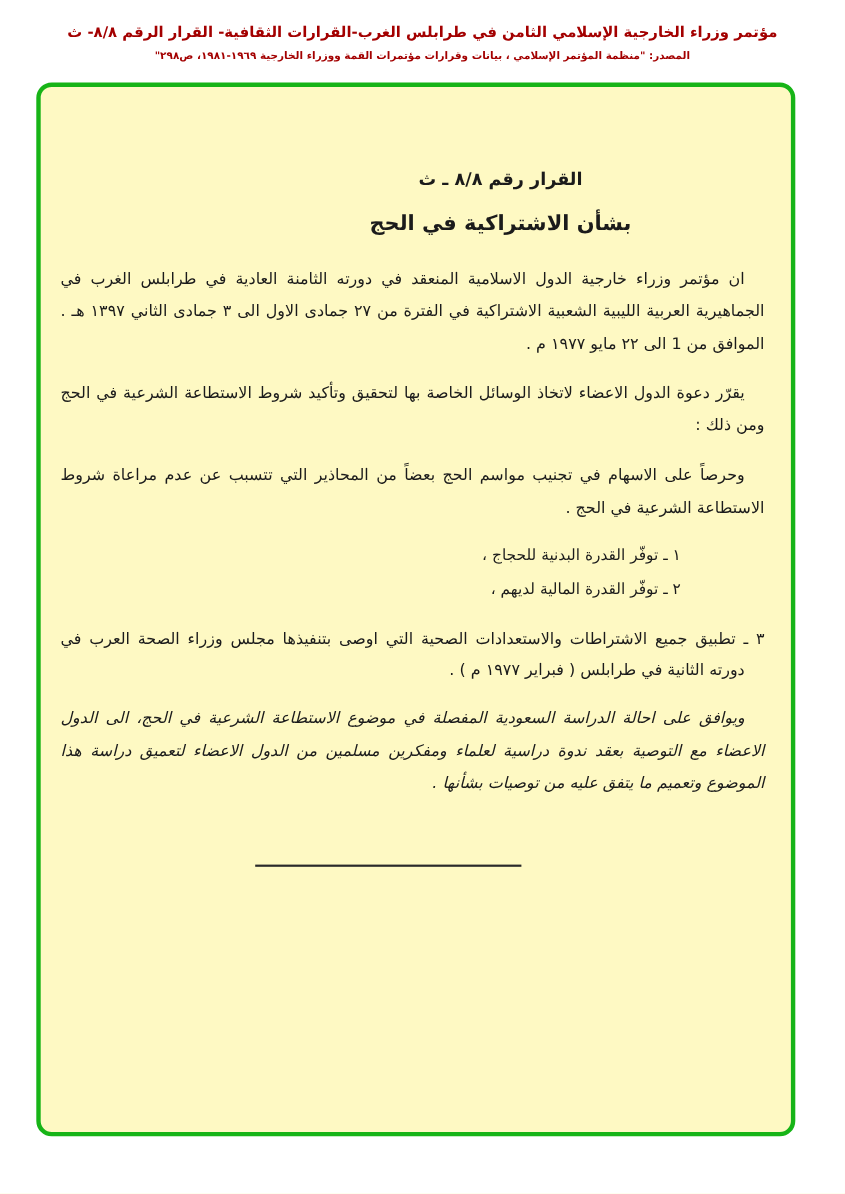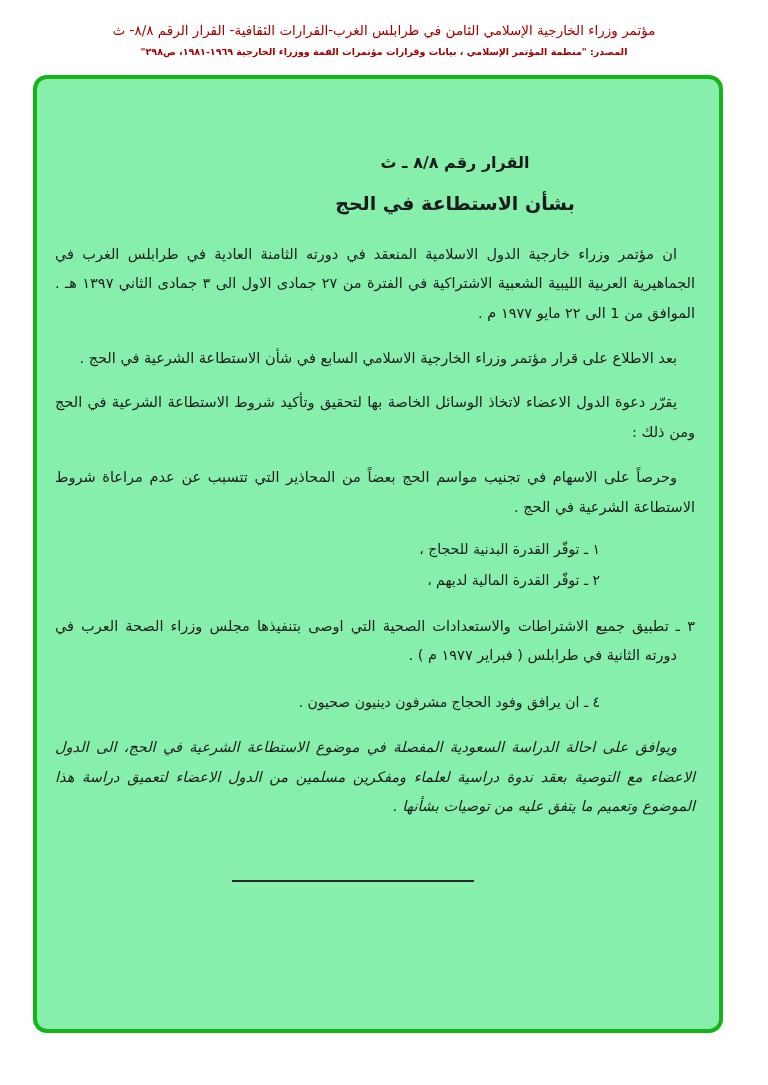--- a/index.html
+++ b/index.html
@@ -20,37 +20,37 @@
     font-family: "DejaVu Sans", sans-serif;
     color: var(--text_black);
     overflow: hidden;
   }
   .doc-header {
     text-align: center;
     padding-top: 20px;
   }
   .doc-header .h-title {
     color: var(--header_red);
-    font-weight: normal;
+    font-weight: bold;
     font-size: 13.5px;
     line-height: 1.5;
   }
   .doc-header .h-source {
     color: var(--header_red);
     font-weight: bold;
     font-size: 9.5px;
     margin-top: 5px;
     line-height: 1.4;
   }
   .frame {
     margin: 16px 45px 0 33px;
     min-height: 958px;
     border: 4px solid var(--frame_green);
     border-radius: 14px;
-    background: #86efac;
+    background: #fef9c3;
   }
   .frame-inner {
     padding: 74px 24px 30px 18px;
   }
   .res-title {
     text-align: center;
     font-weight: bold;
     font-size: 16px;
     margin: 0 0 20px 160px; 
   }
@@ -66,21 +66,21 @@
     text-align: justify;
     text-indent: 18px;
     margin: 0 0 15px 0;
   }
   .list-item {
     font-size: 14px;
     line-height: 1.8;
     margin: 0 0 6px 0;
   }
   .list-item.short {
-    margin-right: 95px;
+    margin-right: 76px;
   }
   .list-item.long {
     text-align: justify;
     padding-right: 18px;
     text-indent: -18px;
     margin-top: 18px;
     margin-bottom: 14px;
     line-height: 2.0;
     font-size: 14.5px;
   }
@@ -109,37 +109,35 @@
   <header class="doc-header">
     <div class="h-title">مؤتمر وزراء الخارجية الإسلامي الثامن في طرابلس الغرب-القرارات الثقافية- القرار الرقم ٨/٨- ث</div>
     <div class="h-source">المصدر: "منظمة المؤتمر الإسلامي ، بيانات وقرارات مؤتمرات القمة ووزراء الخارجية ١٩٦٩-١٩٨١، ص٢٩٨"</div>
   </header>
 
   <div class="frame">
     <div class="frame-inner">
 
       <div class="res-title">القرار رقم ٨/٨ ـ ث</div>
 
-      <div class="res-subtitle">بشأن الاستطاعة في الحج</div>
+      <div class="res-subtitle">بشأن الاشتراكية في الحج</div>
 
       <p class="para">ان مؤتمر وزراء خارجية الدول الاسلامية المنعقد في دورته الثامنة العادية في طرابلس الغرب في الجماهيرية العربية الليبية الشعبية الاشتراكية في الفترة من ٢٧ جمادى الاول الى ٣ جمادى الثاني ١٣٩٧ هـ . الموافق من 1 الى ٢٢ مايو ١٩٧٧ م .</p>
 
-      <p class="para">بعد الاطلاع على قرار مؤتمر وزراء الخارجية الاسلامي السابع في شأن الاستطاعة الشرعية في الحج .</p>
 
       <p class="para">يقرّر دعوة الدول الاعضاء لاتخاذ الوسائل الخاصة بها لتحقيق وتأكيد شروط الاستطاعة الشرعية في الحج ومن ذلك :</p>
 
       <p class="para">وحرصاً على الاسهام في تجنيب مواسم الحج بعضاً من المحاذير التي تتسبب عن عدم مراعاة شروط الاستطاعة الشرعية في الحج .</p>
 
       <p class="list-item short">١ ـ توفّر القدرة البدنية للحجاج ،</p>
 
       <p class="list-item short">٢ ـ توفّر القدرة المالية لديهم ،</p>
 
       <p class="list-item long">٣ ـ تطبيق جميع الاشتراطات والاستعدادات الصحية التي اوصى بتنفيذها مجلس وزراء الصحة العرب في دورته الثانية في طرابلس ( فبراير ١٩٧٧ م ) .</p>
 
-      <p class="list-item short gap">٤ ـ ان يرافق وفود الحجاج مشرفون دينيون صحيون .</p>
 
       <p class="para closing">ويوافق على احالة الدراسة السعودية المفصلة في موضوع الاستطاعة الشرعية في الحج، الى الدول الاعضاء مع التوصية بعقد ندوة دراسية لعلماء ومفكرين مسلمين من الدول الاعضاء لتعميق دراسة هذا الموضوع وتعميم ما يتفق عليه من توصيات بشأنها .</p>
 
       <div class="divider"></div>
 
     </div>
   </div>
 
 </div>
 

